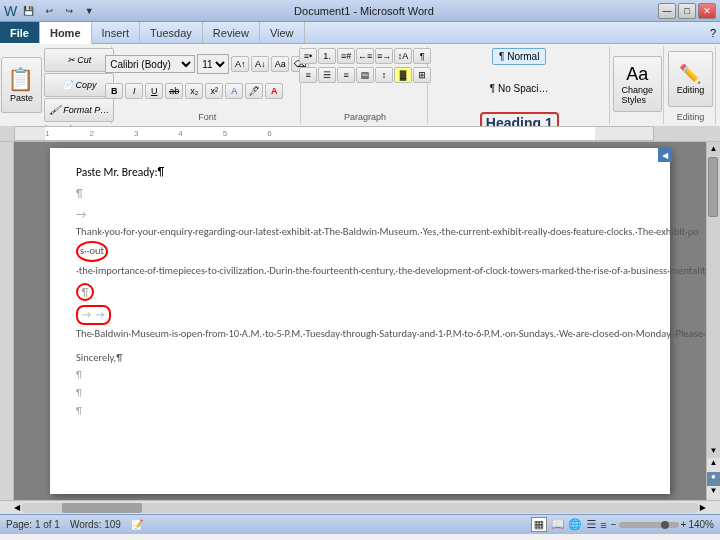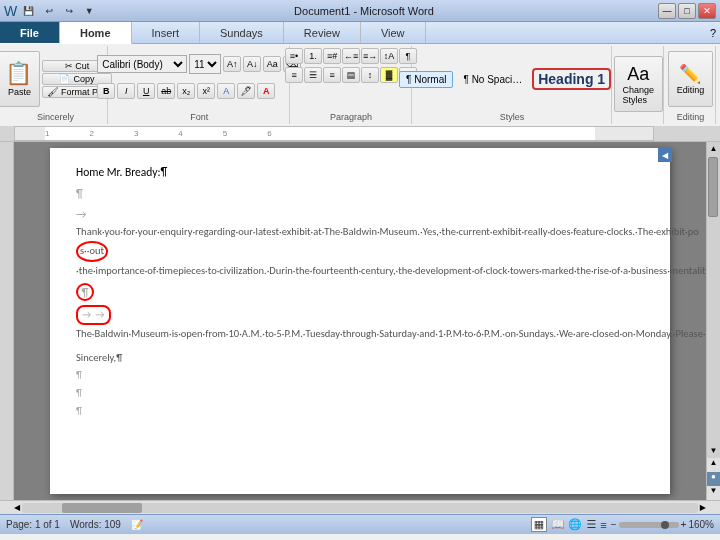--- a/index.html
+++ b/index.html
@@ -15,41 +15,41 @@
       padding: 0 4px;
       border-bottom: 1px solid #7a99c8;
     }
     .title-bar-left { display: flex; align-items: center; gap: 4px; }
     .title-text { font-size: 11px; color: #1a1a1a; font-weight: normal; flex: 1; text-align: center; position: absolute; width: 720px; pointer-events: none; }
     .title-controls { display: flex; gap: 2px; margin-left: auto; z-index:1; }
     .title-btn { width: 18px; height: 16px; background: linear-gradient(to bottom, #e8e8e8, #c8c8c8); border: 1px solid #888; border-radius: 2px; display: flex; align-items: center; justify-content: center; font-size: 9px; cursor: pointer; }
     .title-btn.close { background: linear-gradient(to bottom, #f08080, #d04040); color: white; }
     .qa-btn { width: 16px; height: 14px; background: transparent; border: none; font-size: 9px; cursor: pointer; color: #333; display: flex; align-items: center; justify-content: center; }
     .ribbon-tabs { display: flex; background: linear-gradient(to bottom, #dce8f8, #c0d4f0); border-bottom: 1px solid #aaa; height: 22px; }
-    .ribbon-tab { padding: 3px 20px; font-size: 11px; cursor: pointer; border-right: 1px solid #bbb; display: flex; align-items: center; color: #333; }
+    .ribbon-tab { padding: 3px 10px; font-size: 11px; cursor: pointer; border-right: 1px solid #bbb; display: flex; align-items: center; color: #333; }
     .ribbon-tab.active { background: #fff; border-bottom: 1px solid #fff; font-weight: bold; margin-bottom: -1px; }
     .ribbon-content { display: flex; align-items: stretch; padding: 2px 4px; gap: 2px; height: 82px; }
     .ribbon-group { display: flex; flex-direction: column; align-items: center; border-right: 1px solid #ccc; padding: 2px 4px; min-width: 50px; }
     .ribbon-group-label { font-size: 9px; color: #555; margin-top: auto; padding-top: 2px; }
     .ribbon-group-content { display: flex; align-items: center; gap: 2px; flex: 1; }
-    .ribbon-btn { padding: 0 4px; background: linear-gradient(to bottom, #f5f5f5, #e0e0e0); border: 1px solid #bbb; border-radius: 2px; font-size: 10px; cursor: pointer; white-space: nowrap; display: flex; align-items: center; justify-content: center; }
+    .ribbon-btn { padding: 6px 4px; background: linear-gradient(to bottom, #f5f5f5, #e0e0e0); border: 1px solid #bbb; border-radius: 2px; font-size: 10px; cursor: pointer; white-space: nowrap; display: flex; align-items: center; justify-content: center; font-style: italic; }
     .paste-btn { display: flex; flex-direction: column; align-items: center; padding: 2px 6px; background: linear-gradient(to bottom, #f5f5f5, #e0e0e0); border: 1px solid #bbb; border-radius: 2px; cursor: pointer; height: 56px; justify-content: center; }
     .small-btns { display: flex; flex-direction: column; gap: 1px; }
 
     
     .font-row { display: flex; align-items: center; gap: 2px; margin-bottom: 1px; margin-top: 6px; }
     .font-select { width: 90px; height: 18px; font-size: 10px; border: 1px solid #aaa; }
     .size-select { width: 32px; height: 20px; font-size: 10px; border: 1px solid #aaa; }
     .font-btn { width: 18px; height: 16px; background: linear-gradient(to bottom, #f5f5f5, #e0e0e0); border: 1px solid #bbb; border-radius: 2px; font-size: 9px; cursor: pointer; display: flex; align-items: center; justify-content: center; }
 
     
     .para-row { display: flex; gap: 1px; margin-bottom: 1px; }
 
     
-    .styles-area { display: flex; gap: 3px; align-items: center; }
+    .styles-area { display: flex; gap: 15px; align-items: center; flex-direction: column; }
     .style-item { padding: 2px 6px; border: 1px solid transparent; border-radius: 2px; font-size: 10px; cursor: pointer; white-space: nowrap; }
     .style-item.active { border-color: #66aadd; background: #ddeeff; }
     .style-item.heading { font-size: 14px; font-weight: bold; color: #1f3864; border-color: #cc4444; }
 
     
     .editing-btn { display: flex; flex-direction: column; align-items: center; padding: 2px 8px; background: linear-gradient(to bottom, #f5f5f5, #e0e0e0); border: 1px solid #bbb; border-radius: 2px; cursor: pointer; font-size: 9px; height: 56px; justify-content: center; }
 
     
     .doc-container { display: flex; height: calc(540px - 22px - 18px - 82px - 20px - 22px); }
     .ruler-side { width: 14px; background: #f0f0f0; border-right: 1px solid #ccc; }
@@ -83,21 +83,21 @@
     <div class="title-btn">—</div>
     <div class="title-btn">□</div>
     <div class="title-btn close">✕</div>
   </div>
 </div>
 
 <div class="ribbon-tabs">
   <div class="ribbon-tab active" style="background:#1a5276; color:white; font-weight:bold;">File</div>
   <div class="ribbon-tab active">Home</div>
   <div class="ribbon-tab">Insert</div>
-  <div class="ribbon-tab">Sundays</div>
+  <div class="ribbon-tab">Tuesday</div>
   <div class="ribbon-tab">Review</div>
   <div class="ribbon-tab">View</div>
   <div style="margin-left:auto; display:flex; align-items:center; padding-right:4px;">
     <span style="font-size:11px; cursor:pointer;">?</span>
   </div>
 </div>
 
 <div class="ribbon-content">
 
   <div class="ribbon-group">
@@ -212,21 +212,21 @@
 </div>
 
 <div class="doc-container" style="height:358px; display:flex;">
 
   <div class="ruler-side" style="width:14px; background:#d4d4d4; border-right:1px solid #bbb;"></div>
 
   <div class="doc-scroll" style="flex:1; background:#808080; overflow:hidden; position:relative;">
     <div class="page" style="background:white; margin:6px auto; width:620px; min-height:320px; padding:16px 26px; box-shadow:2px 2px 8px rgba(0,0,0,0.4); font-family:Calibri,serif; font-size:11.5px; line-height:1.55; color:#000; position:relative;">
 
       <div style="margin-bottom:4px;">
-        <span>Home Mr. Bready:¶</span>
+        <span>Paste Mr. Bready:¶</span>
       </div>
 
       <div style="margin-bottom:2px;">
         <span style="color:#aaa;">¶</span>
       </div>
 
       <div style="margin-bottom:4px; text-align:justify;">
         <span style="color:#aaa; margin-right:4px;">→</span>
         <span style="color:#555; font-size:10.5px;">Thank·you·for·your·enquiry·regarding·our·latest·exhibit·at·The·Baldwin·Museum.·Yes,·the·current·exhibit·really·does·feature·clocks.·The·exhibit·po</span><span style="color:#555; font-size:10.5px; border:2px solid red; border-radius:50%; padding:0 2px; display:inline-block; position:relative;">s··out</span><span style="color:#555; font-size:10.5px;">·the·importance·of·timepieces·to·civilization.·Durin·the·fourteenth·century,·the·development·of·clock·towers·marked·the·rise·of·a·business·mentality.·Symphonies·and·constellations·have·been·named·for·clocks.¶</span>
       </div>
@@ -284,16 +284,16 @@
     <span style="cursor:pointer; font-size:11px;">📖</span>
     <span style="cursor:pointer; font-size:11px;">🌐</span>
     <span style="cursor:pointer; font-size:11px;">☰</span>
     <span style="cursor:pointer; font-size:11px;">≡</span>
     <div class="zoom-ctrl">
       <span style="cursor:pointer;">−</span>
       <div style="width:60px; height:6px; background:#aaa; border-radius:3px; position:relative; cursor:pointer;">
         <div style="width:8px; height:8px; background:#555; border-radius:50%; position:absolute; top:-1px; left:70%;"></div>
       </div>
       <span style="cursor:pointer;">+</span>
-      <span>160%</span>
+      <span>140%</span>
     </div>
   </div>
 </div>
 
 </body></html>

